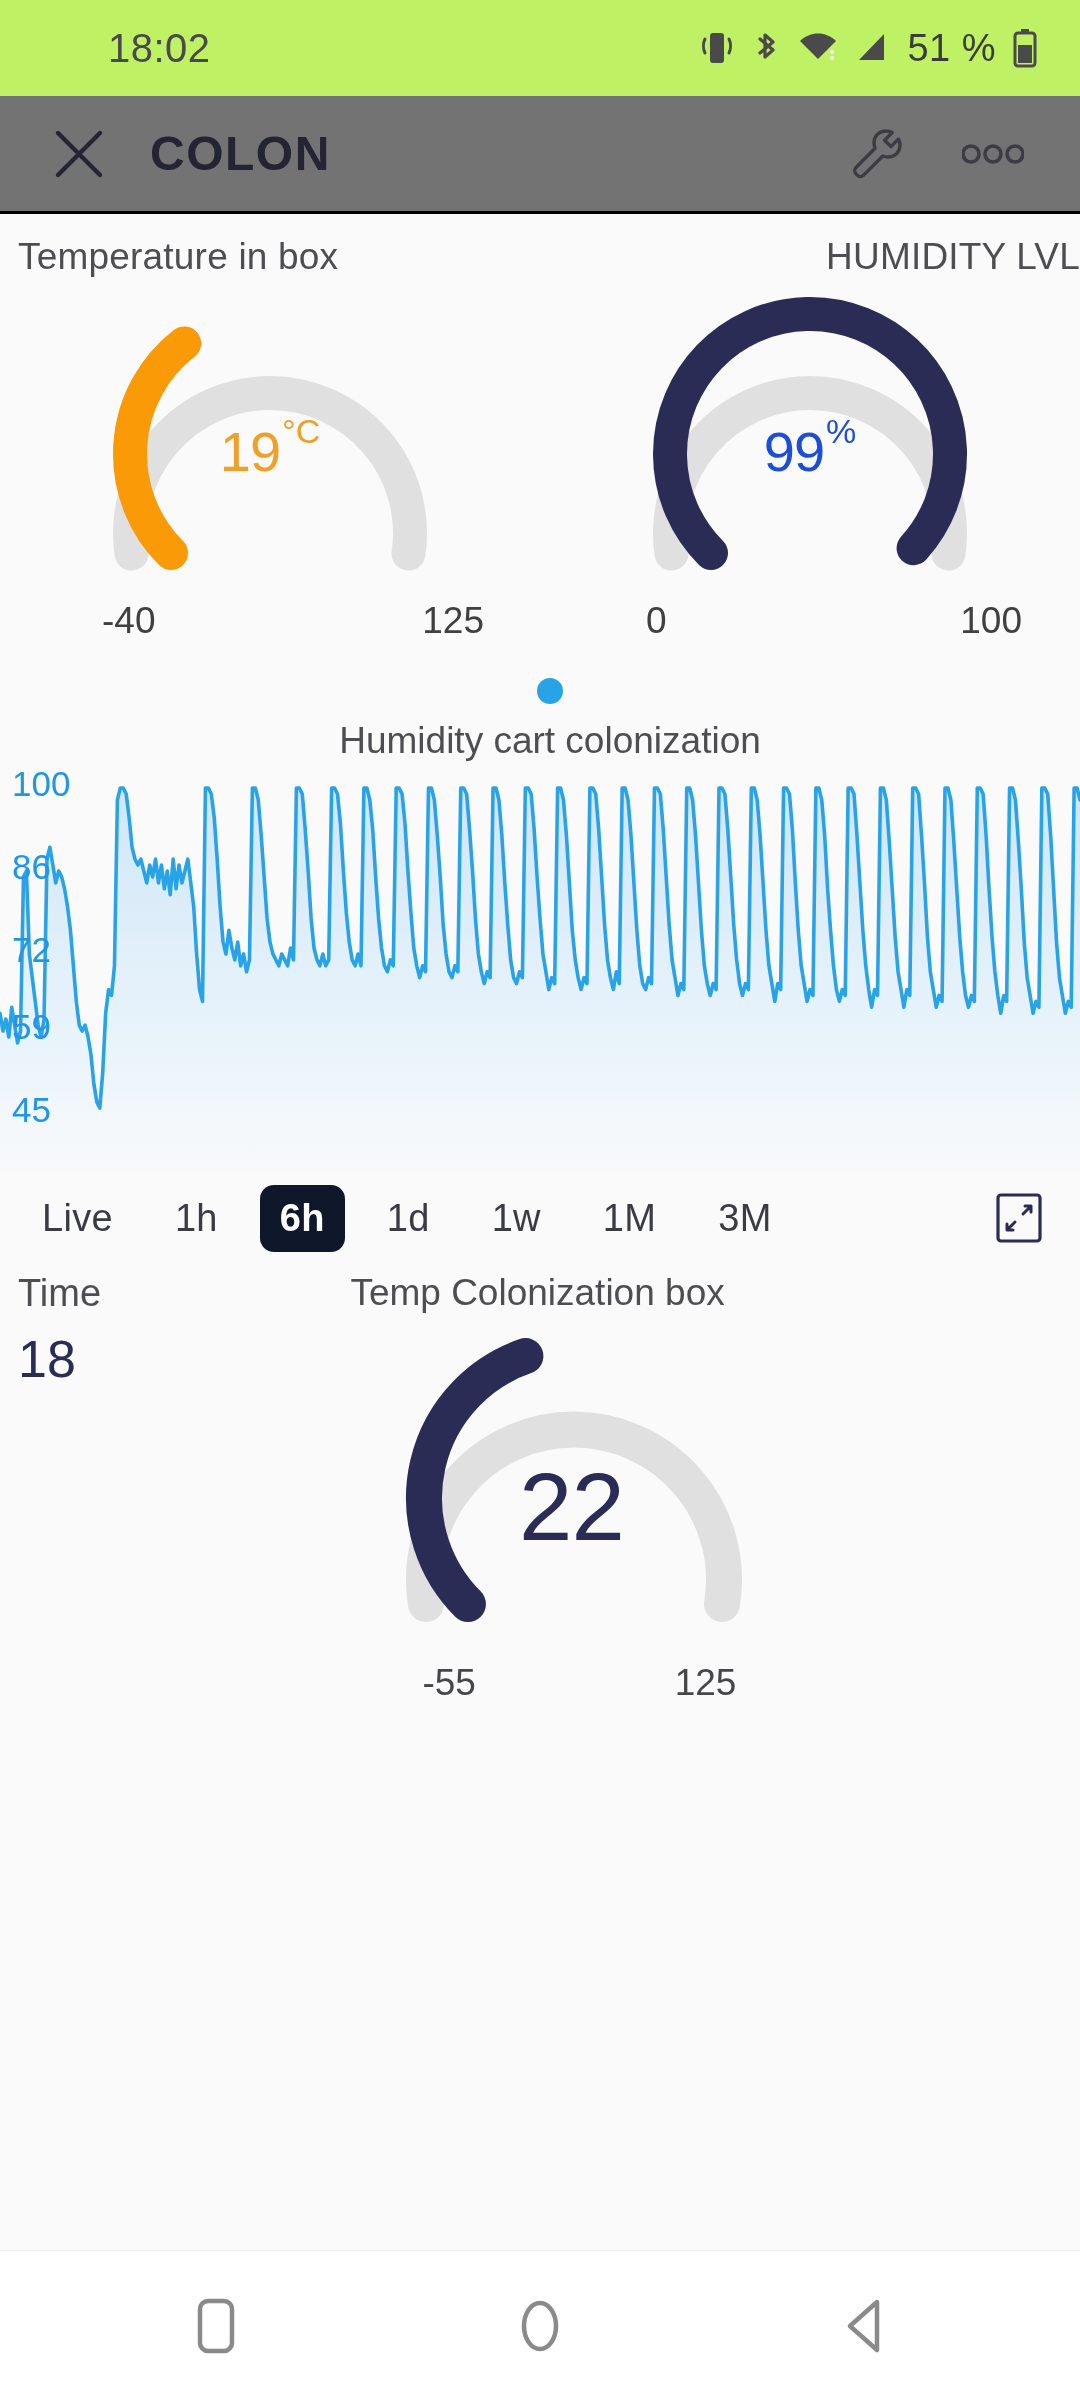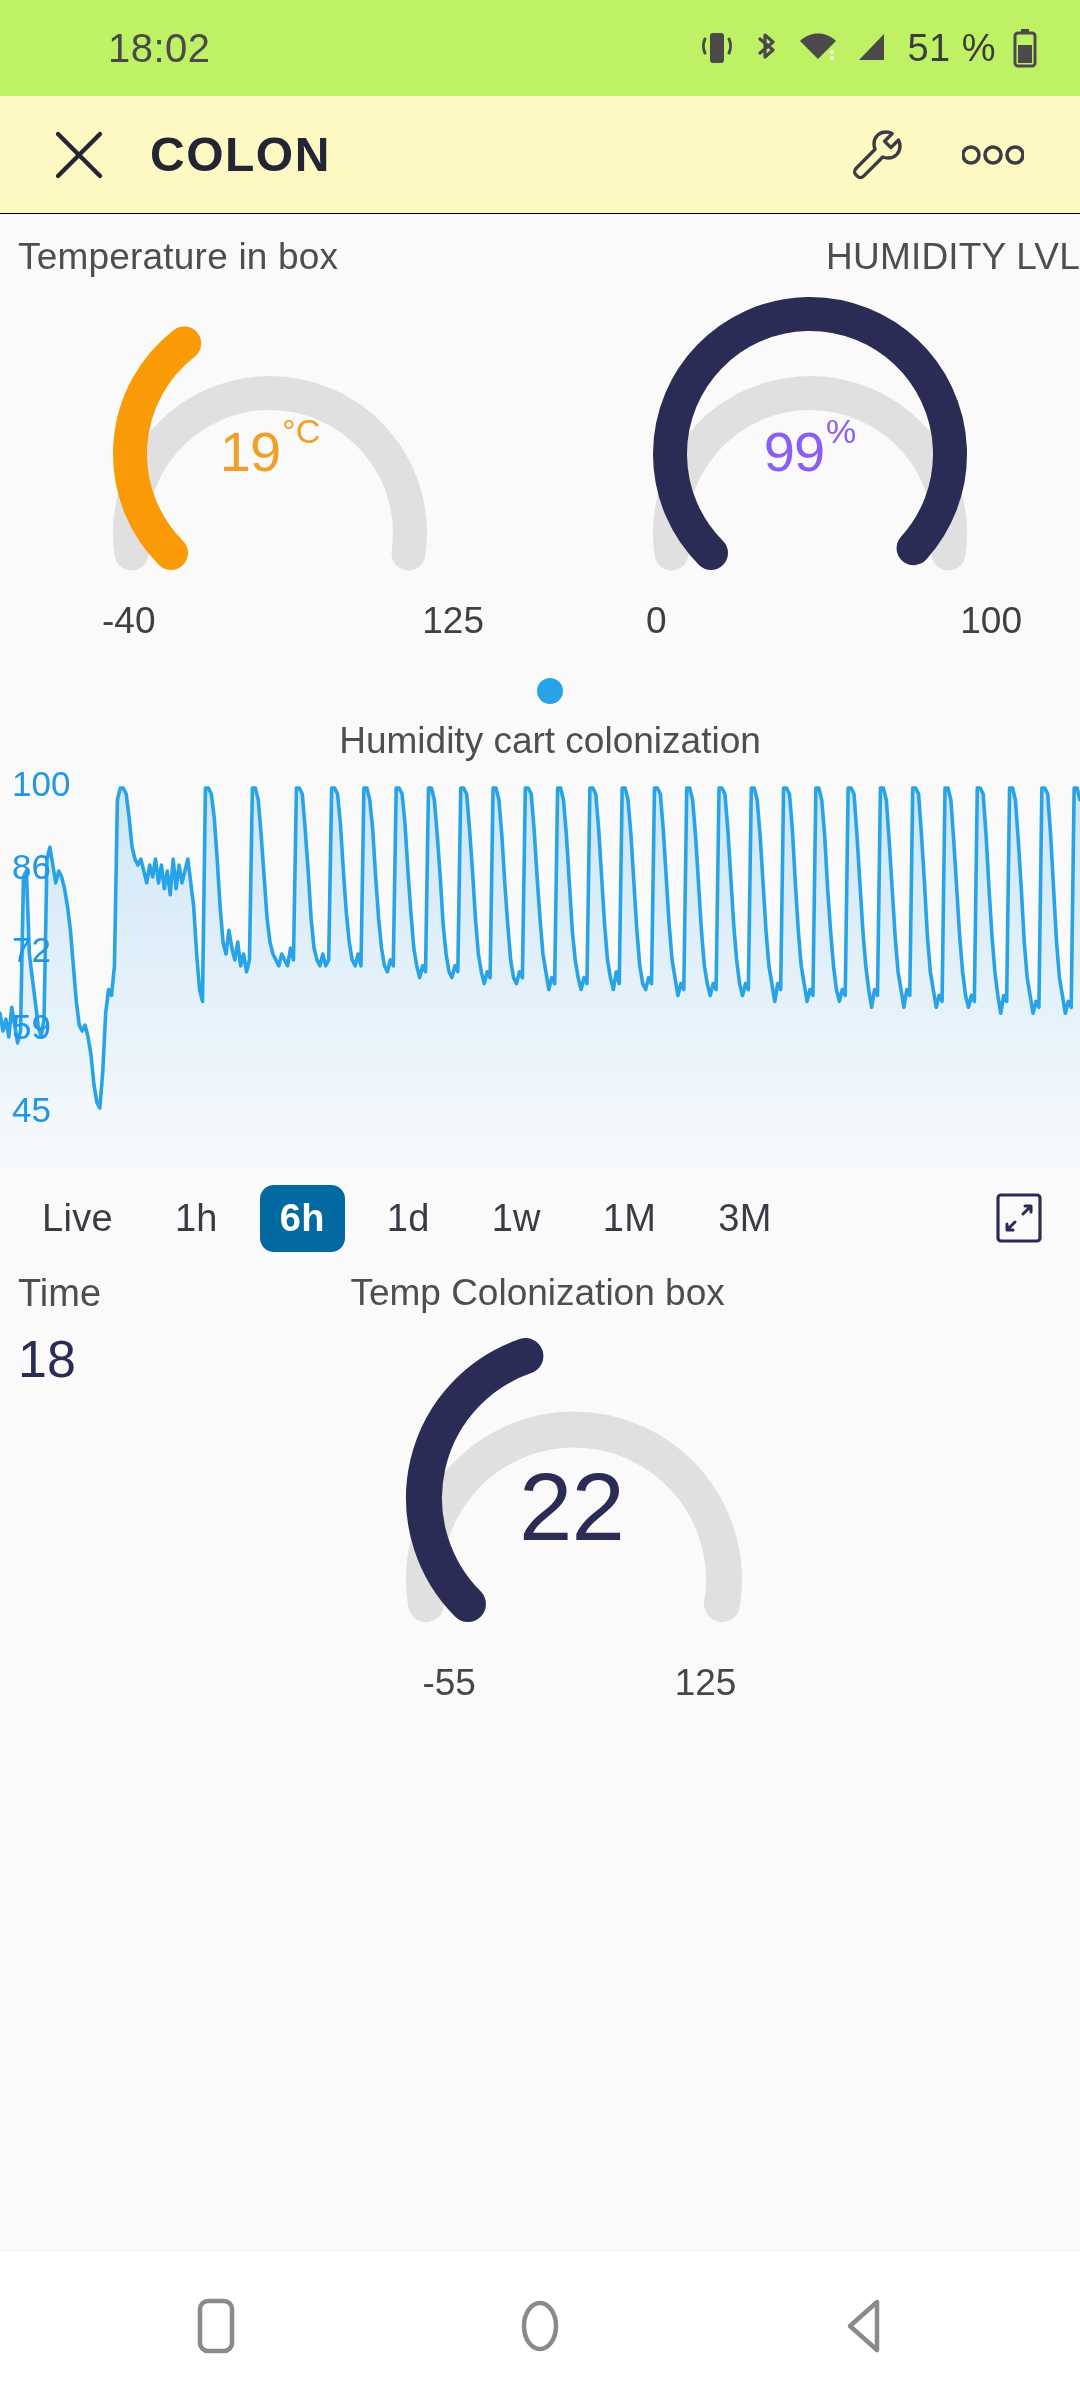--- a/index.html
+++ b/index.html
@@ -17,23 +17,23 @@
     display:flex; align-items:center; justify-content:space-between;
     padding:0 42px 0 0;
   }
   .sb-time { font-size:40px; color:#4a4a4a; margin-left:108px; letter-spacing:.5px; }
   .sb-right { display:flex; align-items:center; gap:16px; }
   .sb-right svg { display:block; }
   .sb-batt-text { font-size:38px; color:#3c3c3c; letter-spacing:.5px; }
 
   
   .appbar {
-    height:118px; flex:0 0 118px; background:#fef9c3;
+    height:118px; flex:0 0 118px; background:#737373;
     display:flex; align-items:center; padding:0 44px 0 36px;
-    border-bottom:1px solid #000000;
+    border-bottom:3px solid #000000;
   }
   .appbar .close { width:86px; height:86px; display:flex; align-items:center; justify-content:center; }
   .appbar .title {
     font-size:48px; font-weight:bold; color:#232434; letter-spacing:1.5px;
     margin-left:28px; flex:1;
   }
   .appbar .act { width:86px; height:86px; display:flex; align-items:center; justify-content:center; }
   .appbar .act.dots { margin-left:30px; }
 
   
@@ -67,21 +67,21 @@
   .chart-box { position:relative; width:1080px; height:390px; margin-top:18px; }
   .chart-box svg { display:block; }
   .yticks { position:absolute; left:0; top:0; width:100%; height:100%; pointer-events:none; }
   .ytick { position:absolute; left:12px; font-size:35px; color:#2196e8; }
 
   .range-bar { display:flex; align-items:center; padding:0 30px 0 22px; height:96px; }
   .range-tab {
     font-size:38px; color:#3b3b46; padding:12px 20px; border-radius:14px;
     letter-spacing:.3px;
   }
-  .range-tab.active { background:#0369a1; color:#ffffff; font-weight:bold; }
+  .range-tab.active { background:#0f172a; color:#ffffff; font-weight:bold; }
   .range-spacer { flex:1; }
   .expand-btn { width:62px; height:62px; display:flex; align-items:center; justify-content:center; }
 
   
   .bottom-row { display:flex; margin-top:6px; }
   .time-cell { width:33%; padding-left:18px; }
   .time-label { font-size:38px; color:#4e4e52; }
   .time-value { font-size:52px; color:#2a2c55; font-weight:300; margin-top:14px; }
   .temp-cell { width:67%; position:relative; }
   .temp-title { font-size:37px; color:#4e4e52; text-align:left; margin-left:-6px; }
@@ -188,21 +188,21 @@
         </div>
       </div>
 
       <div class="gauge-cell">
         <div class="gauge-title center">HUMIDITY LVL</div>
         <div class="gauge-wrap">
           <svg width="400" height="300" viewBox="0 0 400 300">
             <path d="M 61.5 259.5 A 140 140 0 1 1 338.5 259.5" fill="none" stroke="#E0E0E0" stroke-width="34" stroke-linecap="round"></path>
             <path id="hum-arc" fill="none" stroke="#2A2C55" stroke-width="34" stroke-linecap="round" d="M 101.00505063388336 258.99494936611666 A 140 140 0 1 1 303.54835329700535 254.22175189136826"></path>
           </svg>
-          <div class="gauge-value" style="color:#8b5cf6">
+          <div class="gauge-value" style="color:#1d4ed8">
             <span class="num">99</span><span class="unit">%</span>
           </div>
         </div>
         <div class="gauge-range" style="padding:0 58px 0 66px;">
           <span>0</span>
           <span>100</span>
         </div>
       </div>
     </div>
 

